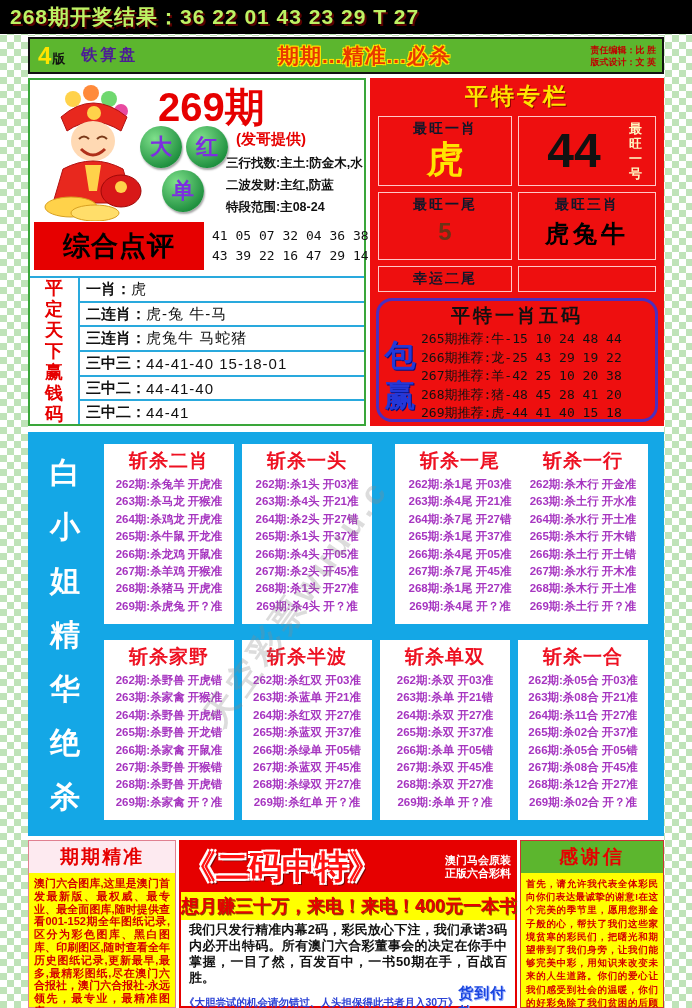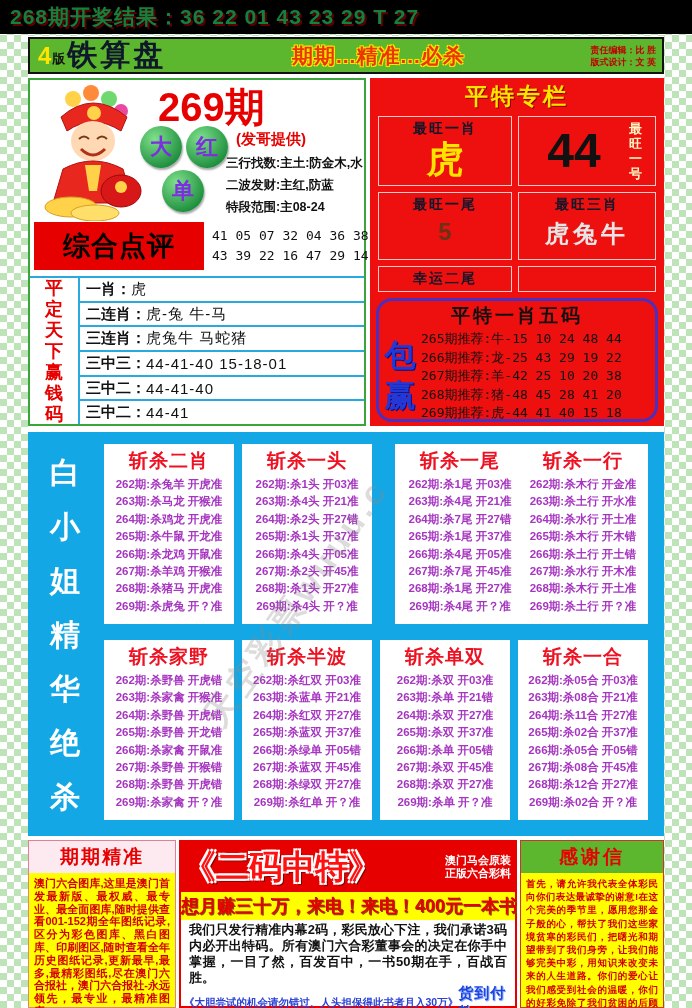--- a/index.html
+++ b/index.html
@@ -10,28 +10,28 @@
     background-image:
       linear-gradient(45deg,#bfe3b8 25%,transparent 25%,transparent 75%,#bfe3b8 75%),
       linear-gradient(45deg,#bfe3b8 25%,transparent 25%,transparent 75%,#bfe3b8 75%);
     background-size:14px 14px; background-position:0 0,7px 7px;
   }
   .content-bg { position:absolute; left:28px; top:36px; width:636px; height:972px; background:#ffffff; }
 
   
   .top-bar { position:absolute; left:0; top:0; width:692px; height:34px; background:#000; }
   .top-bar span { display:block; padding-left:10px; line-height:34px; font-size:21px; font-weight:bold;
-    color:#15803d; text-shadow:2px 2px 0 #5a0000; letter-spacing:1px; white-space:nowrap; }
+    color:#bef264; text-shadow:2px 2px 0 #5a0000; letter-spacing:1px; white-space:nowrap; }
 
   
   .header { position:absolute; left:28px; top:37px; width:636px; height:37px; background:#5cb62e;
     border:2px solid #111; display:flex; align-items:center; }
   .ed-num { color:#ffe400; font-size:24px; font-weight:bold; margin-left:8px; }
   .ed-label { color:#111; font-size:13px; font-weight:bold; margin:6px 2px 0 1px; }
-  .masthead { color:#0f172a; font-size:30px; font-weight:bold; letter-spacing:3px; }
+  .masthead { color:#4c1d95; font-size:16px; font-weight:bold; letter-spacing:3px; margin-left:14px; }
   .slogan { flex:1; text-align:center; color:#e83800; font-size:21px; font-weight:bold; letter-spacing:1px;
     text-shadow:1px 1px 0 #ffe400,-1px -1px 0 #ffe400,1px -1px 0 #ffe400,-1px 1px 0 #ffe400; }
   .credits { margin-right:6px; text-align:left; }
   .credits div { color:#c00000; font-size:9px; font-weight:bold; line-height:12px; white-space:nowrap; }
 
   
   .issue-panel { position:absolute; left:28px; top:78px; width:338px; height:348px; background:#fff;
     border:2px solid #3aa63a; }
   .god-img { position:absolute; left:3px; top:3px; }
   .issue-no { position:absolute; left:128px; top:0px; color:#e60000; font-size:40px; font-weight:bold; }
@@ -67,21 +67,21 @@
   .sC { left:8px; top:114px; width:134px; height:68px; }
   .sD { left:148px; top:114px; width:138px; height:68px; }
   .sE { left:8px; top:188px; width:134px; height:26px; }
   .sF { left:148px; top:188px; width:138px; height:26px; }
   .sub .lab { text-align:center; color:#0f172a; font-size:14px; font-weight:bold; margin-top:3px; letter-spacing:2px; }
   .sA .val { text-align:center; color:#ffe400; font-size:37px; font-weight:bold; line-height:44px; }
   .sB .big { flex:1; text-align:center; color:#111; font-size:48px; font-weight:bold; line-height:68px; }
   .sB .vlab { width:18px; margin:4px 8px 0 0; }
   .sB .vlab span { display:block; width:14px; word-break:break-all; color:#fef9c3; font-size:13px; font-weight:bold; line-height:15px; }
   .sC .val { text-align:center; color:#6a3316; font-size:24px; font-weight:bold; line-height:36px; }
-  .sD .val { text-align:center; color:#e5e5e5; font-size:24px; font-weight:bold; line-height:40px; letter-spacing:4px; }
+  .sD .val { text-align:center; color:#000000; font-size:24px; font-weight:bold; line-height:40px; letter-spacing:4px; }
   .sE .lab { line-height:22px; margin-top:0; }
   .five { position:absolute; left:6px; top:220px; width:282px; height:124px; border:3px solid #4b2fbe; border-radius:16px; }
   .five-title { text-align:center; color:#111; font-size:19px; font-weight:bold; letter-spacing:3px; margin-top:2px; }
   .five-body { display:flex; }
   .baoying { width:42px; display:flex; align-items:center; justify-content:center; }
   .baoying span { width:34px; word-break:break-all; color:#2438d8; font-size:31px; font-weight:bold; line-height:40px; text-align:center;
     text-shadow:1px 1px 0 #001080; }
   .fc-rows { flex:1; padding-top:1px; }
   .fc-row { color:#111; font-size:13px; line-height:18.6px; font-family:"DejaVu Sans Mono", monospace; white-space:nowrap; }
 

